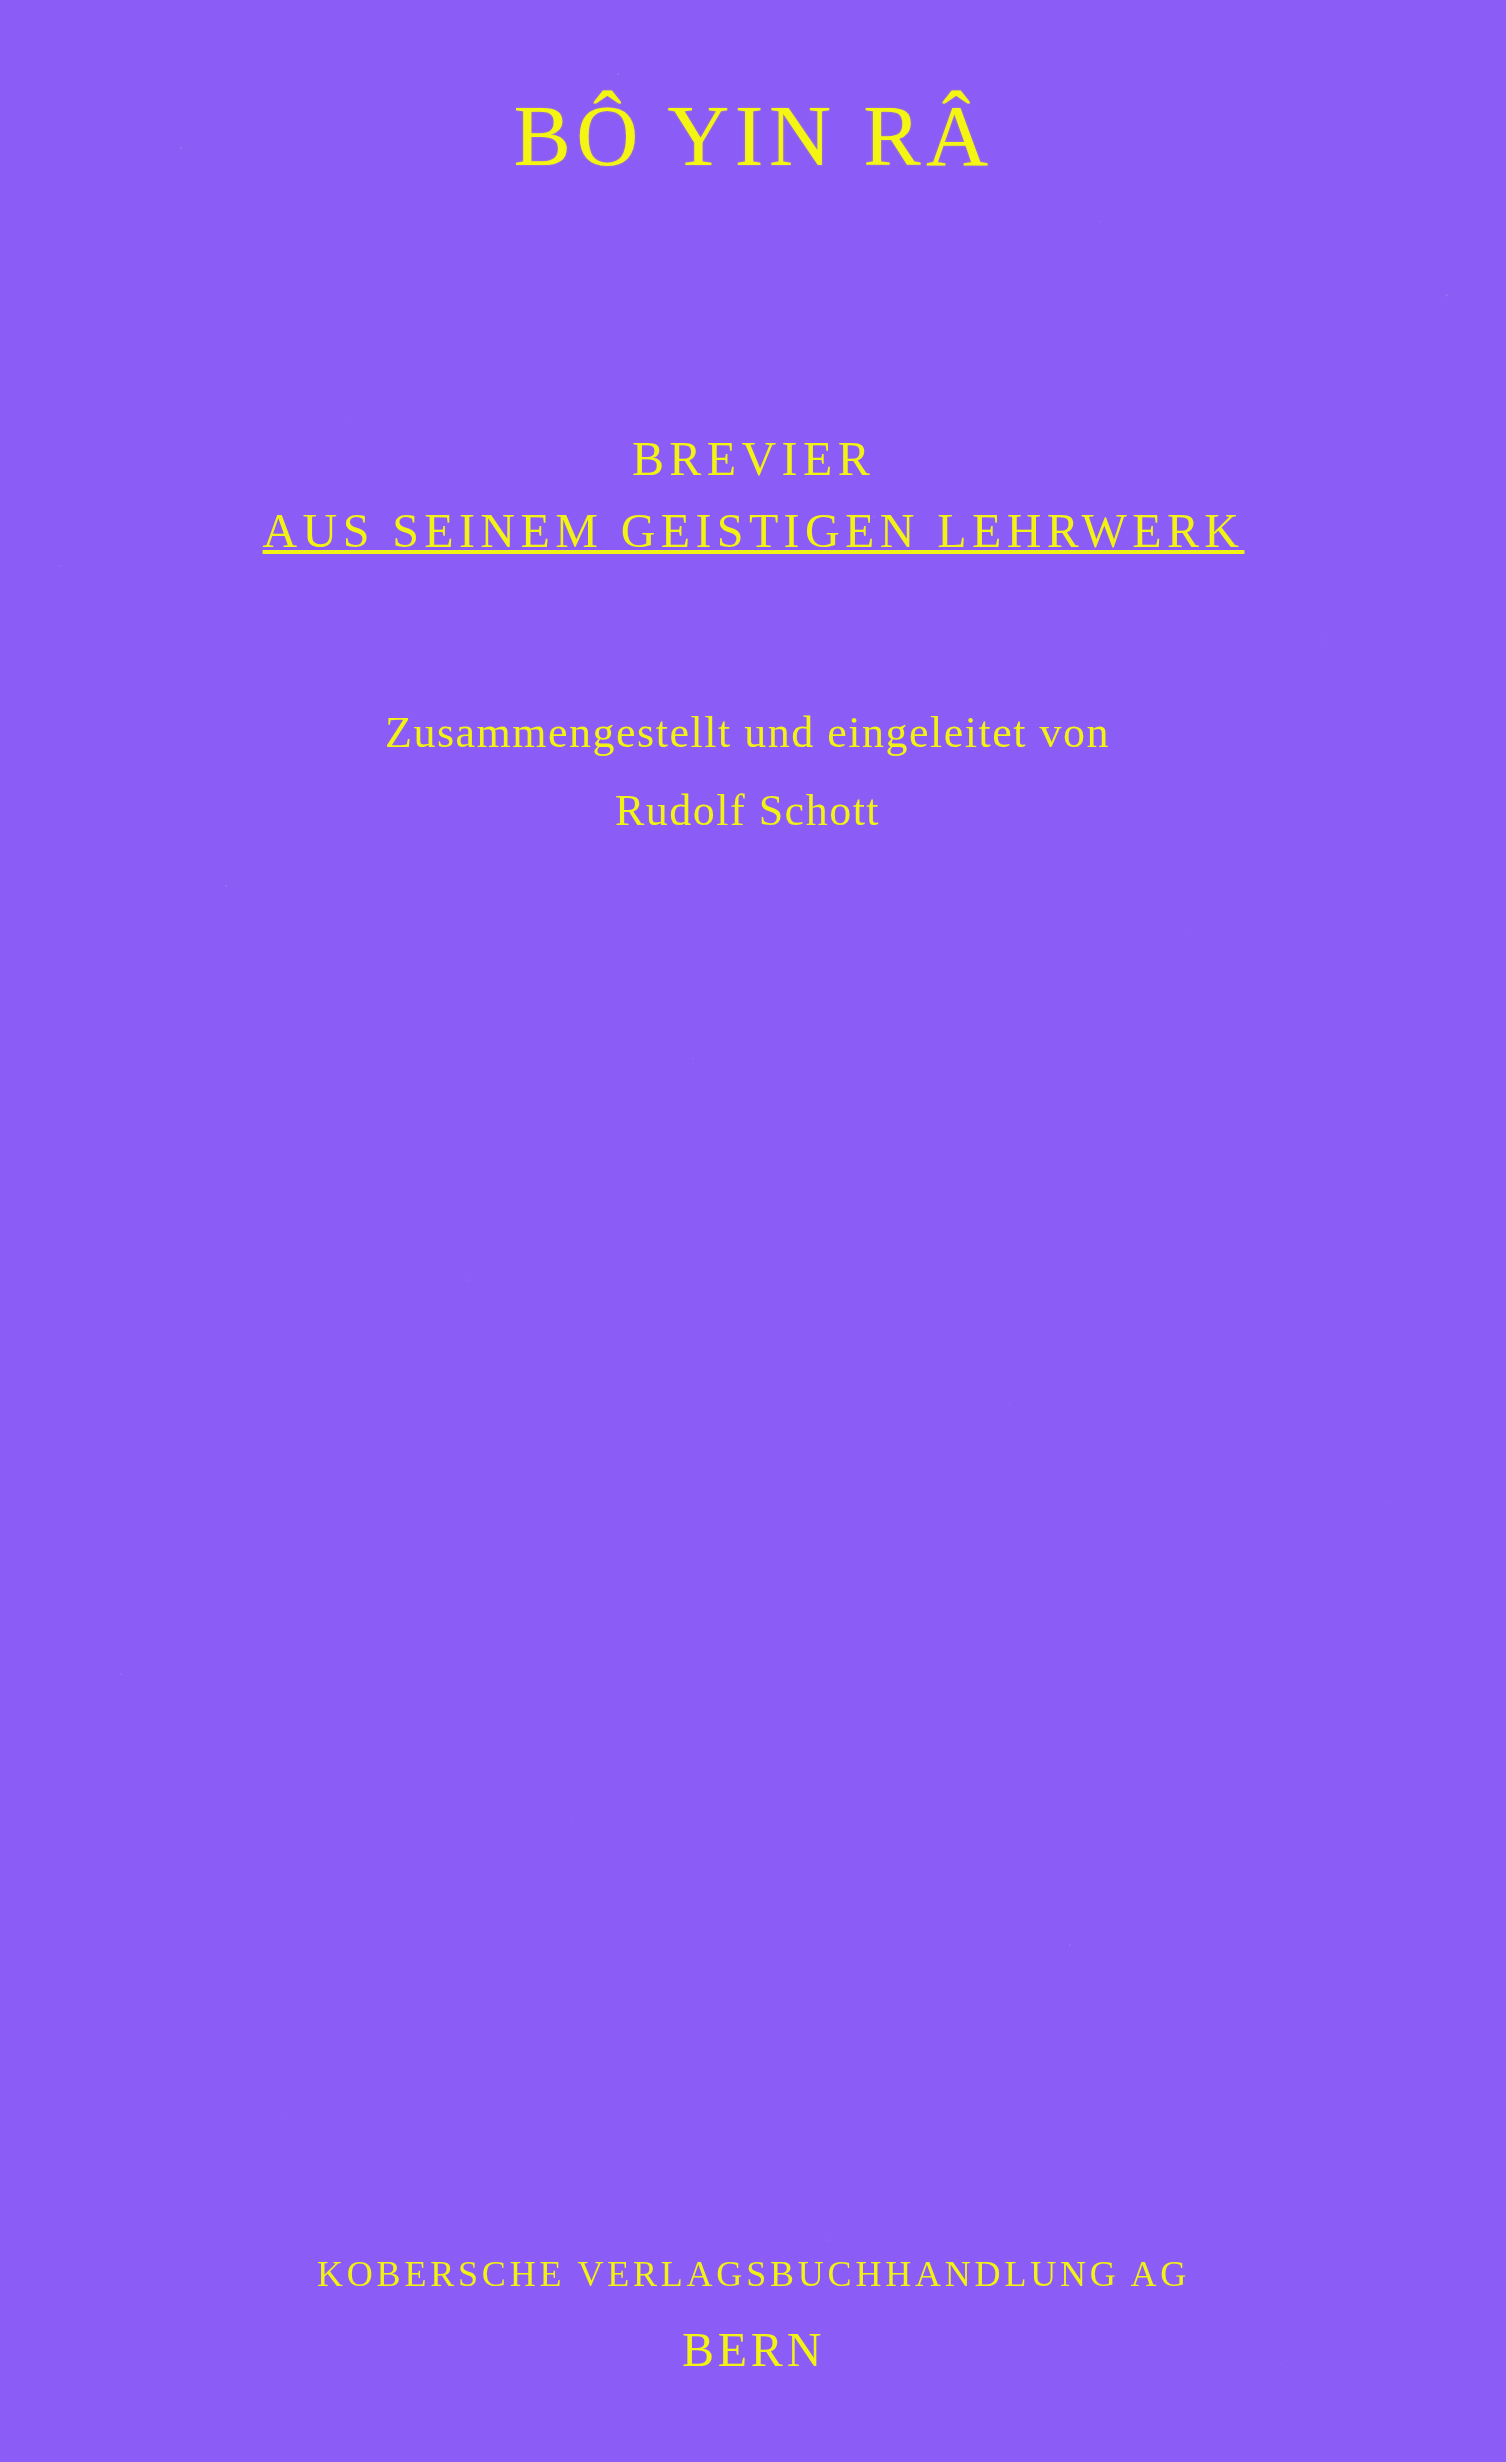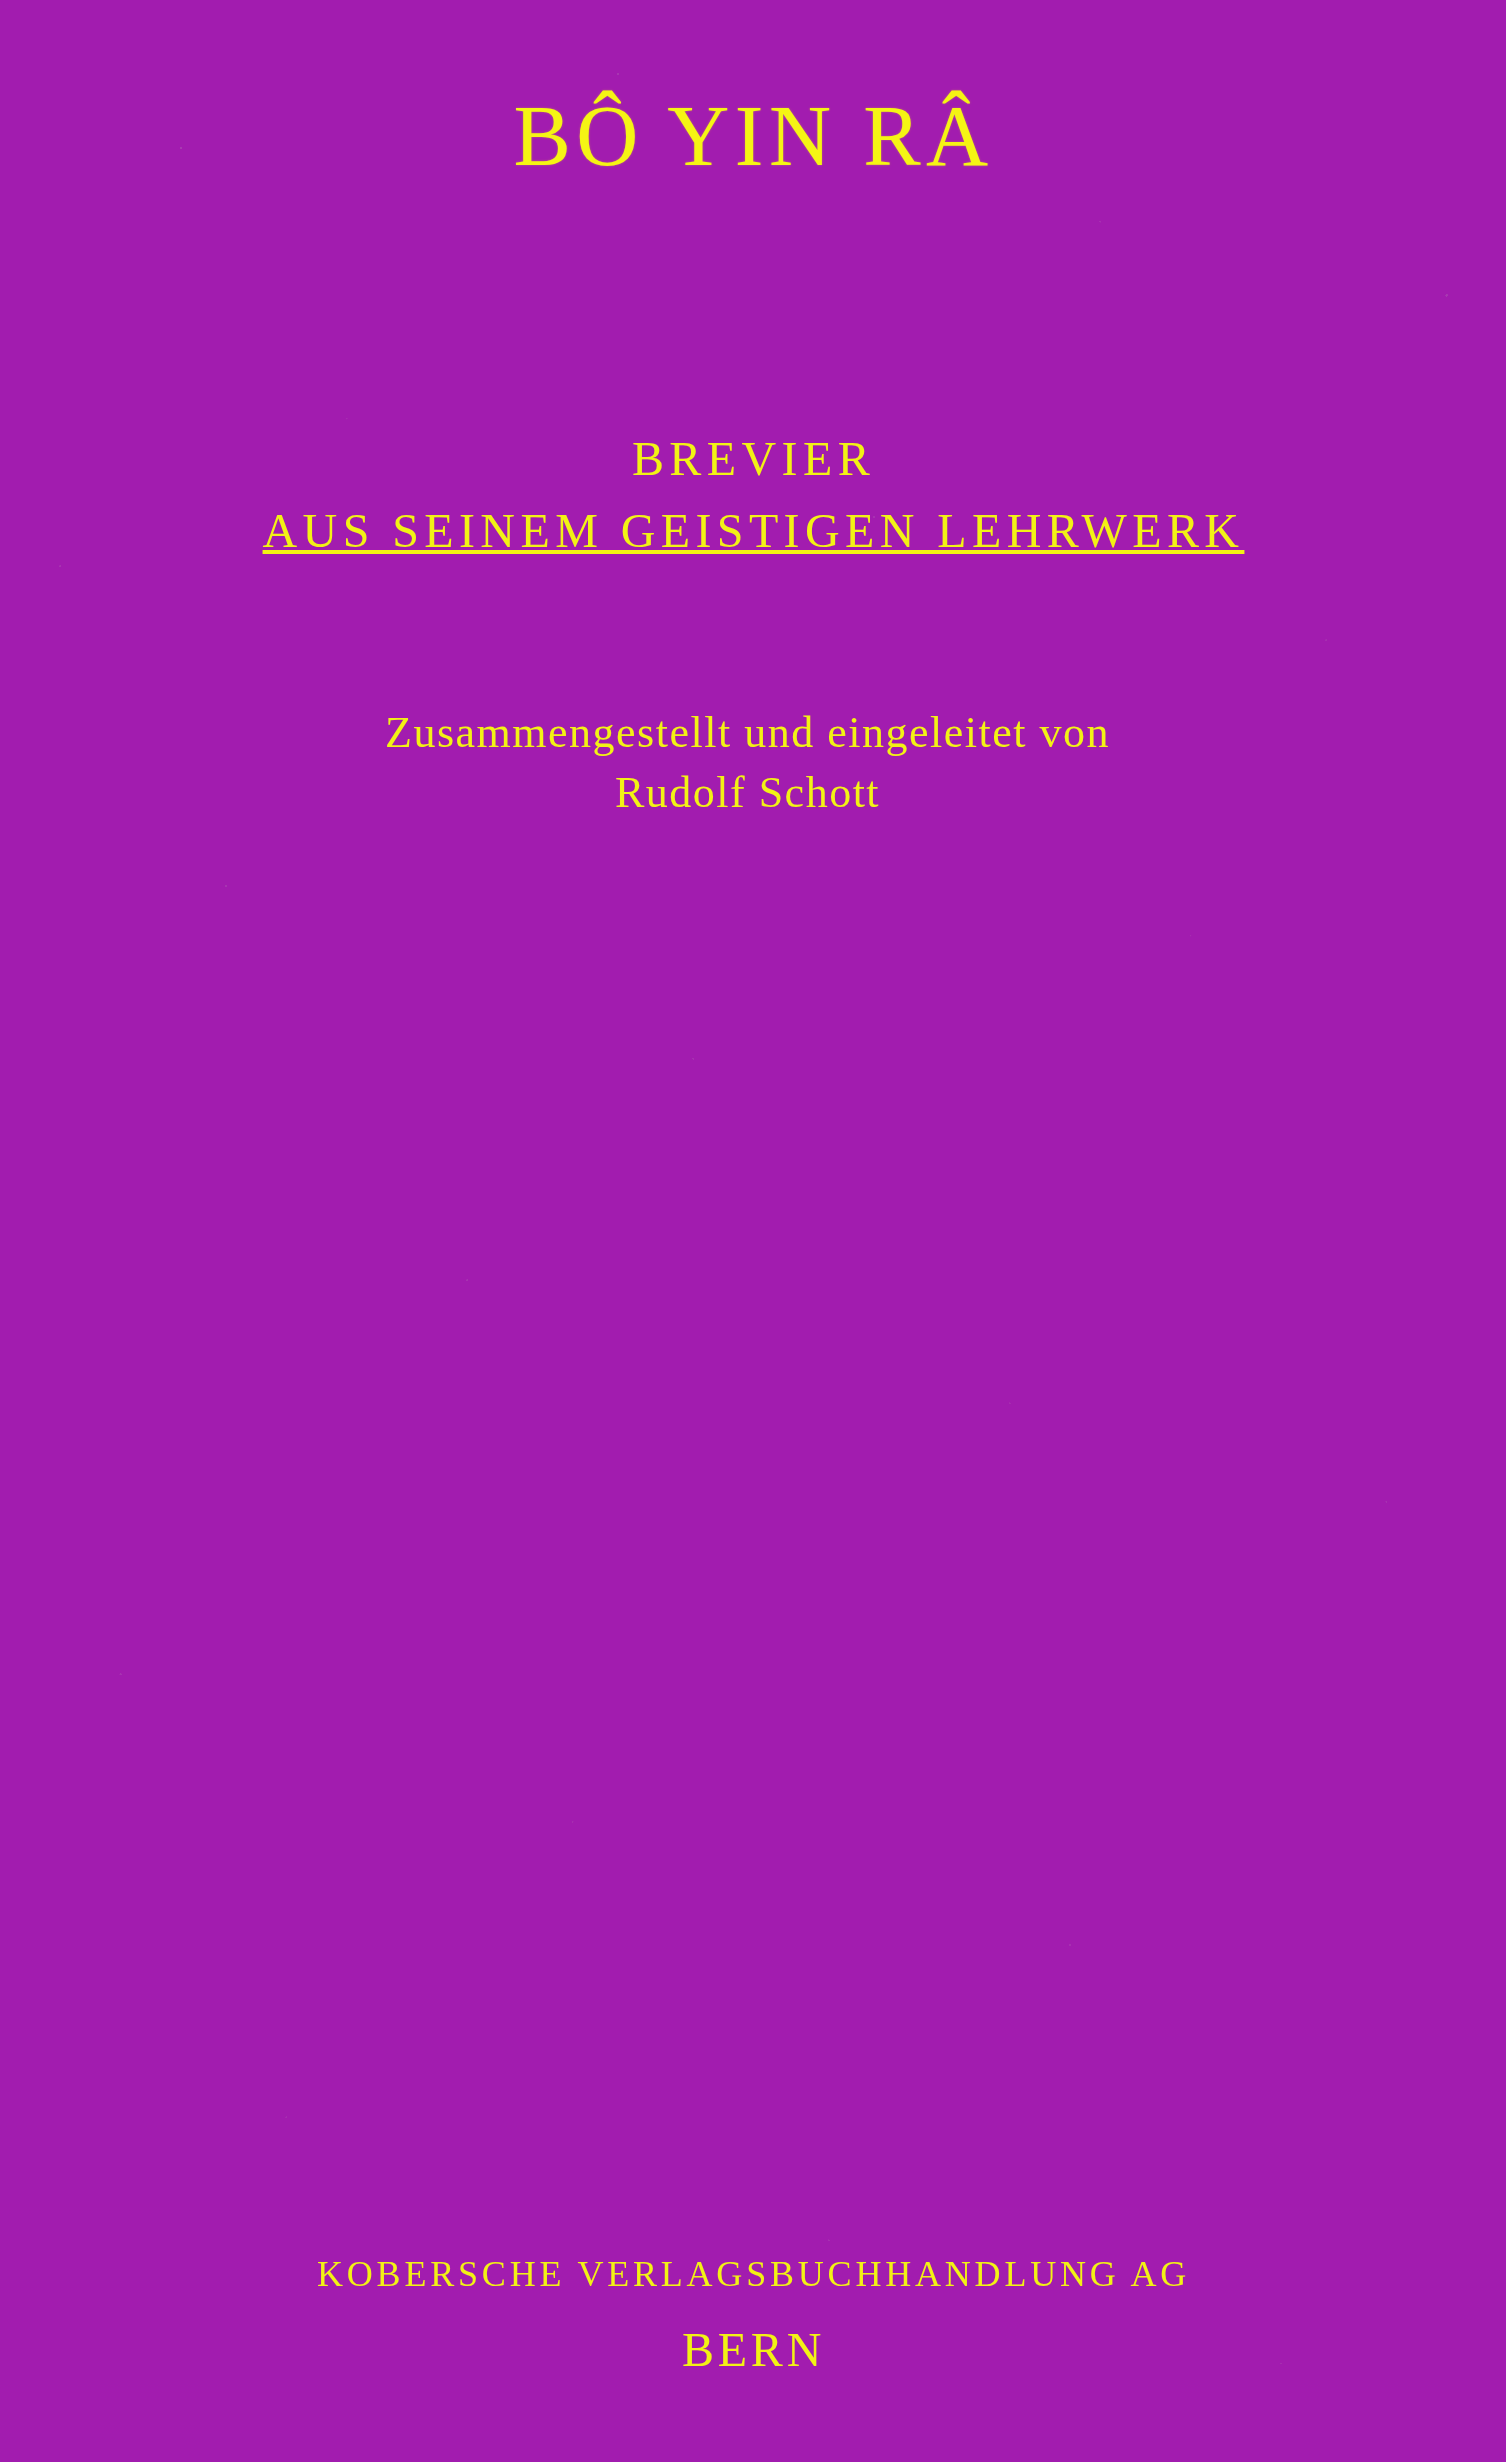--- a/index.html
+++ b/index.html
@@ -11,21 +11,21 @@
     width: 1507px;
     height: 2462px;
     overflow: hidden;
     position: relative;
     font-family: "Liberation Serif", serif;
   }
 
   .page {
     position: absolute;
     inset: 0;
-    background: #a21caf;
+    background: #8b5cf6;
     color: #f2f215;
     overflow: hidden;
   }
 
   
   .grain {
     position: absolute;
     inset: 0;
     pointer-events: none;
     opacity: 0.55;
@@ -97,21 +97,21 @@
   }
   .credit-line1 {
     font-size: 44px;
     letter-spacing: 1.5px;
     line-height: 1.3;
   }
   .credit-line2 {
     font-size: 44px;
     letter-spacing: 1.5px;
     line-height: 1.3;
-    margin-top: 3px;
+    margin-top: 21px;
   }
 
   .publisher-block {
     position: absolute;
     bottom: 83px;
     left: 0;
     right: 0;
     text-align: center;
     color: #f2f215;
   }

